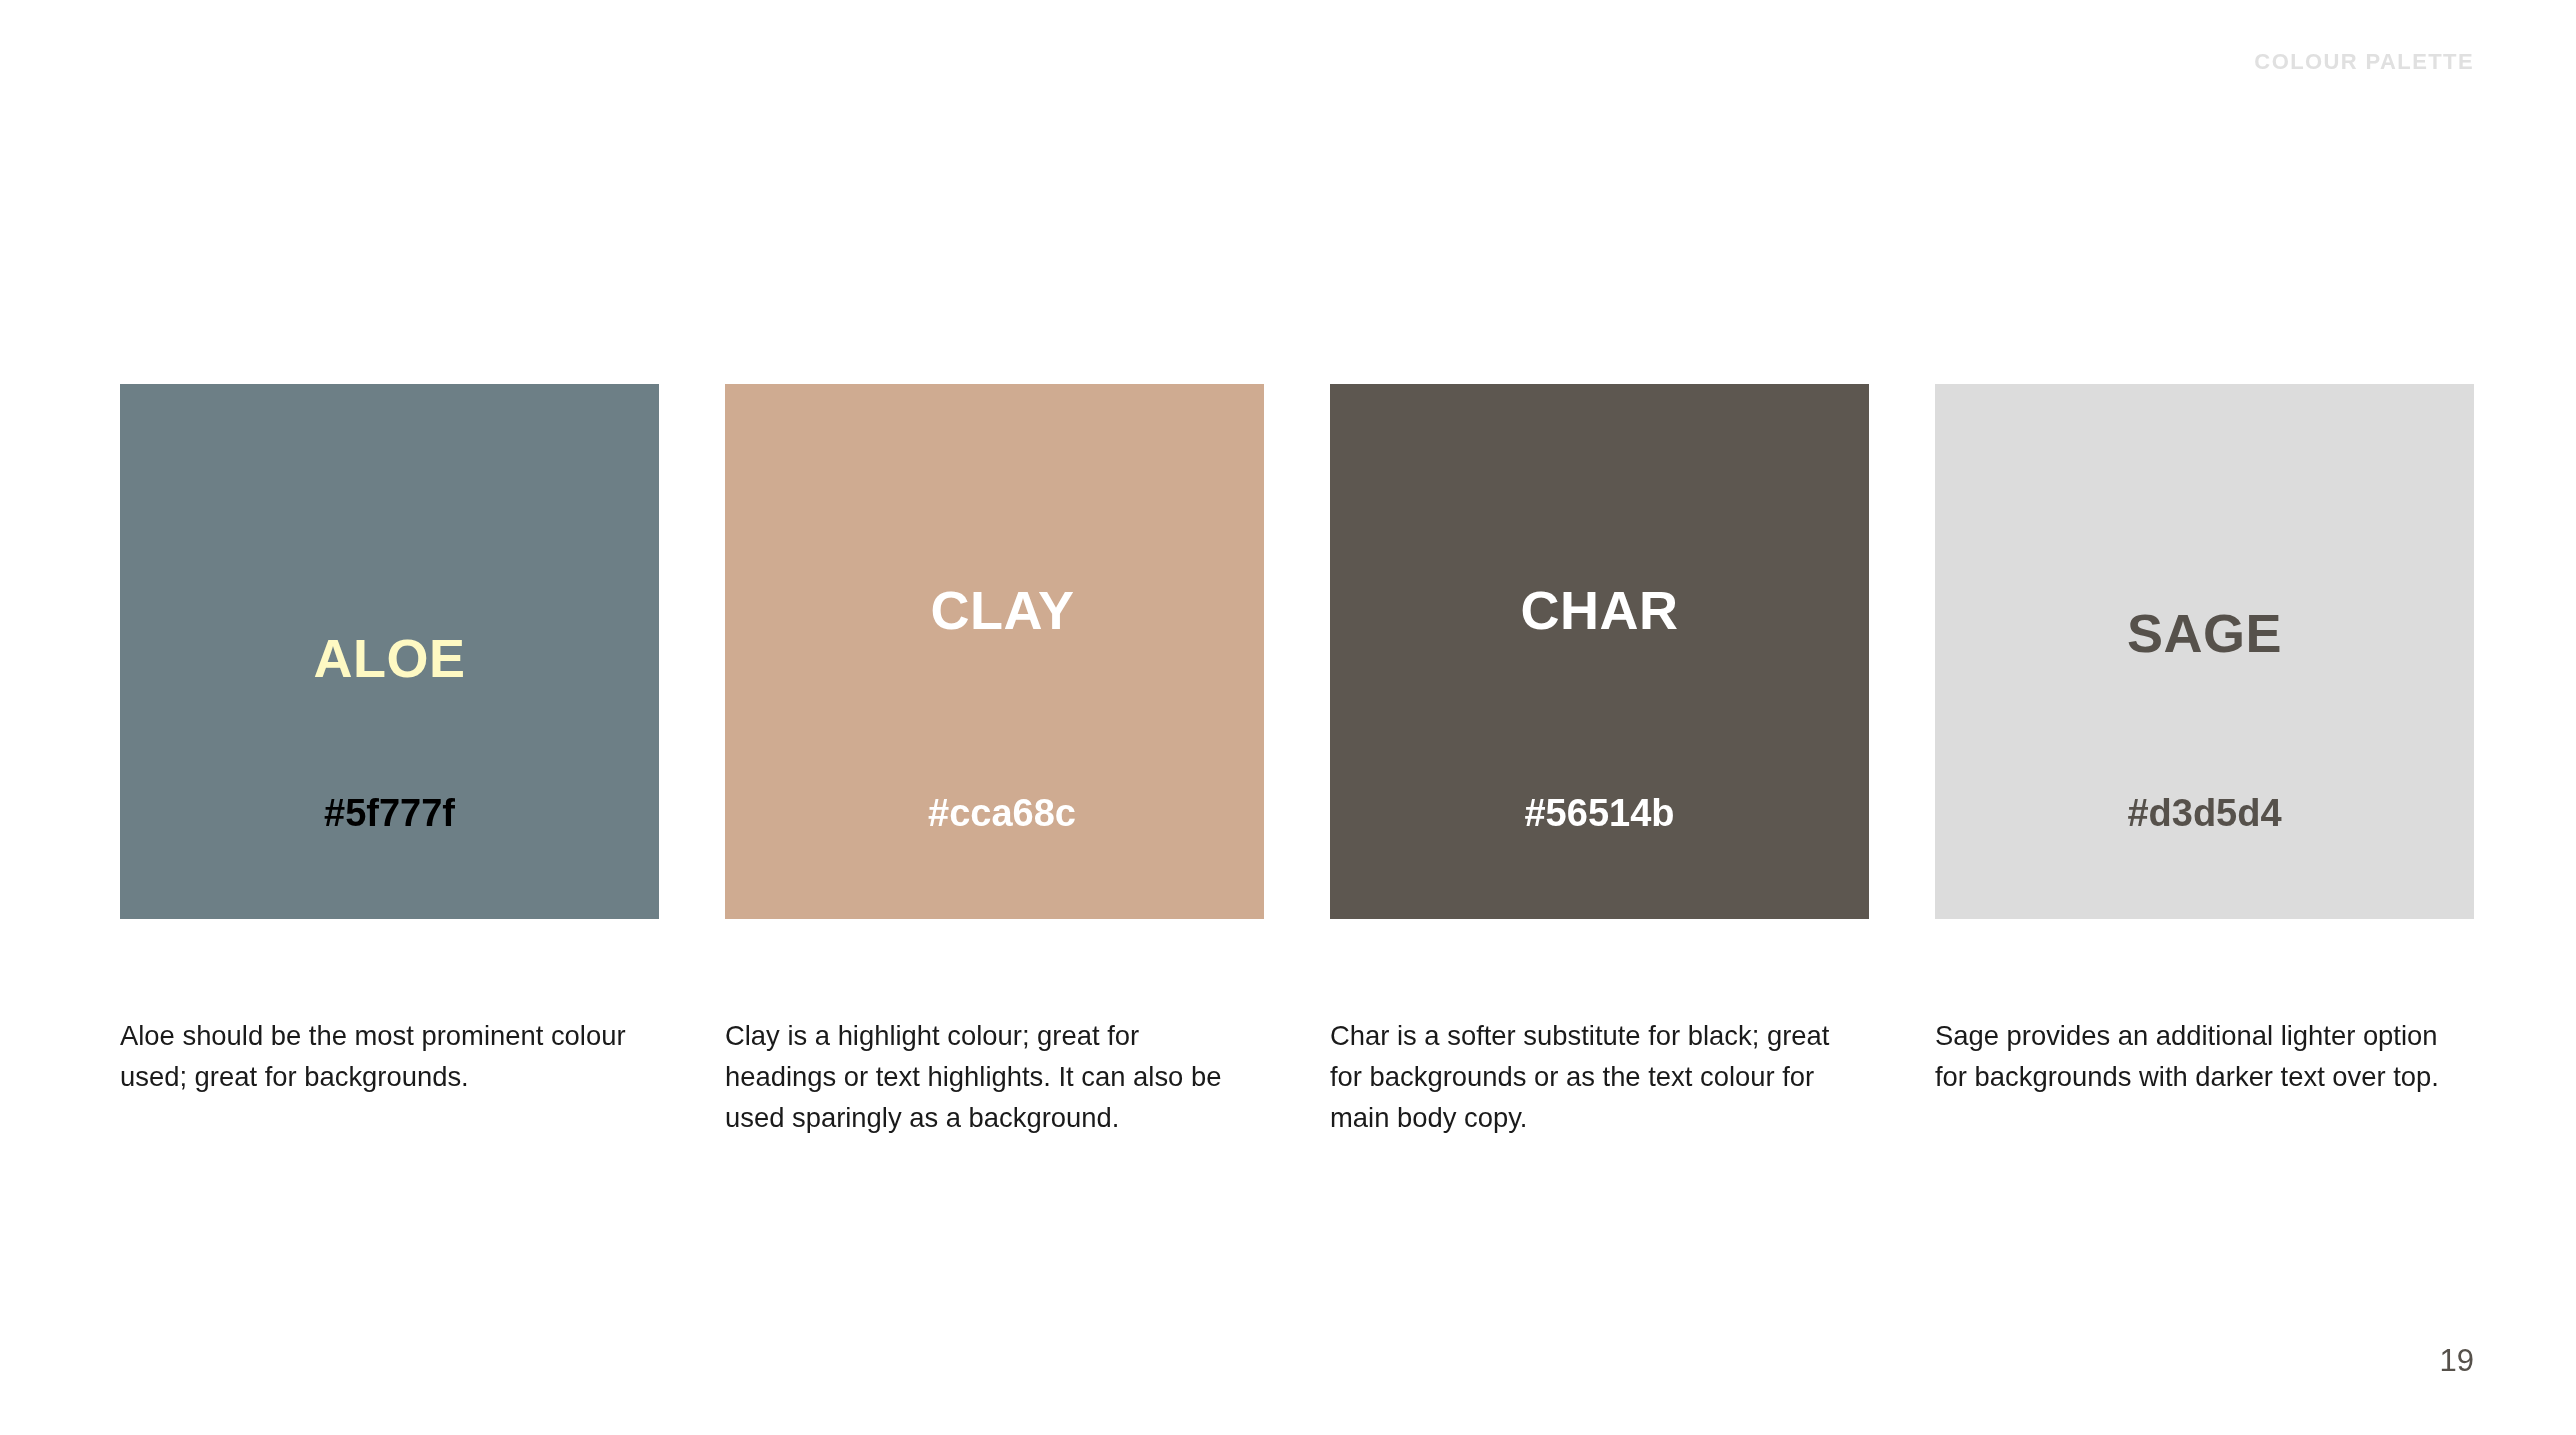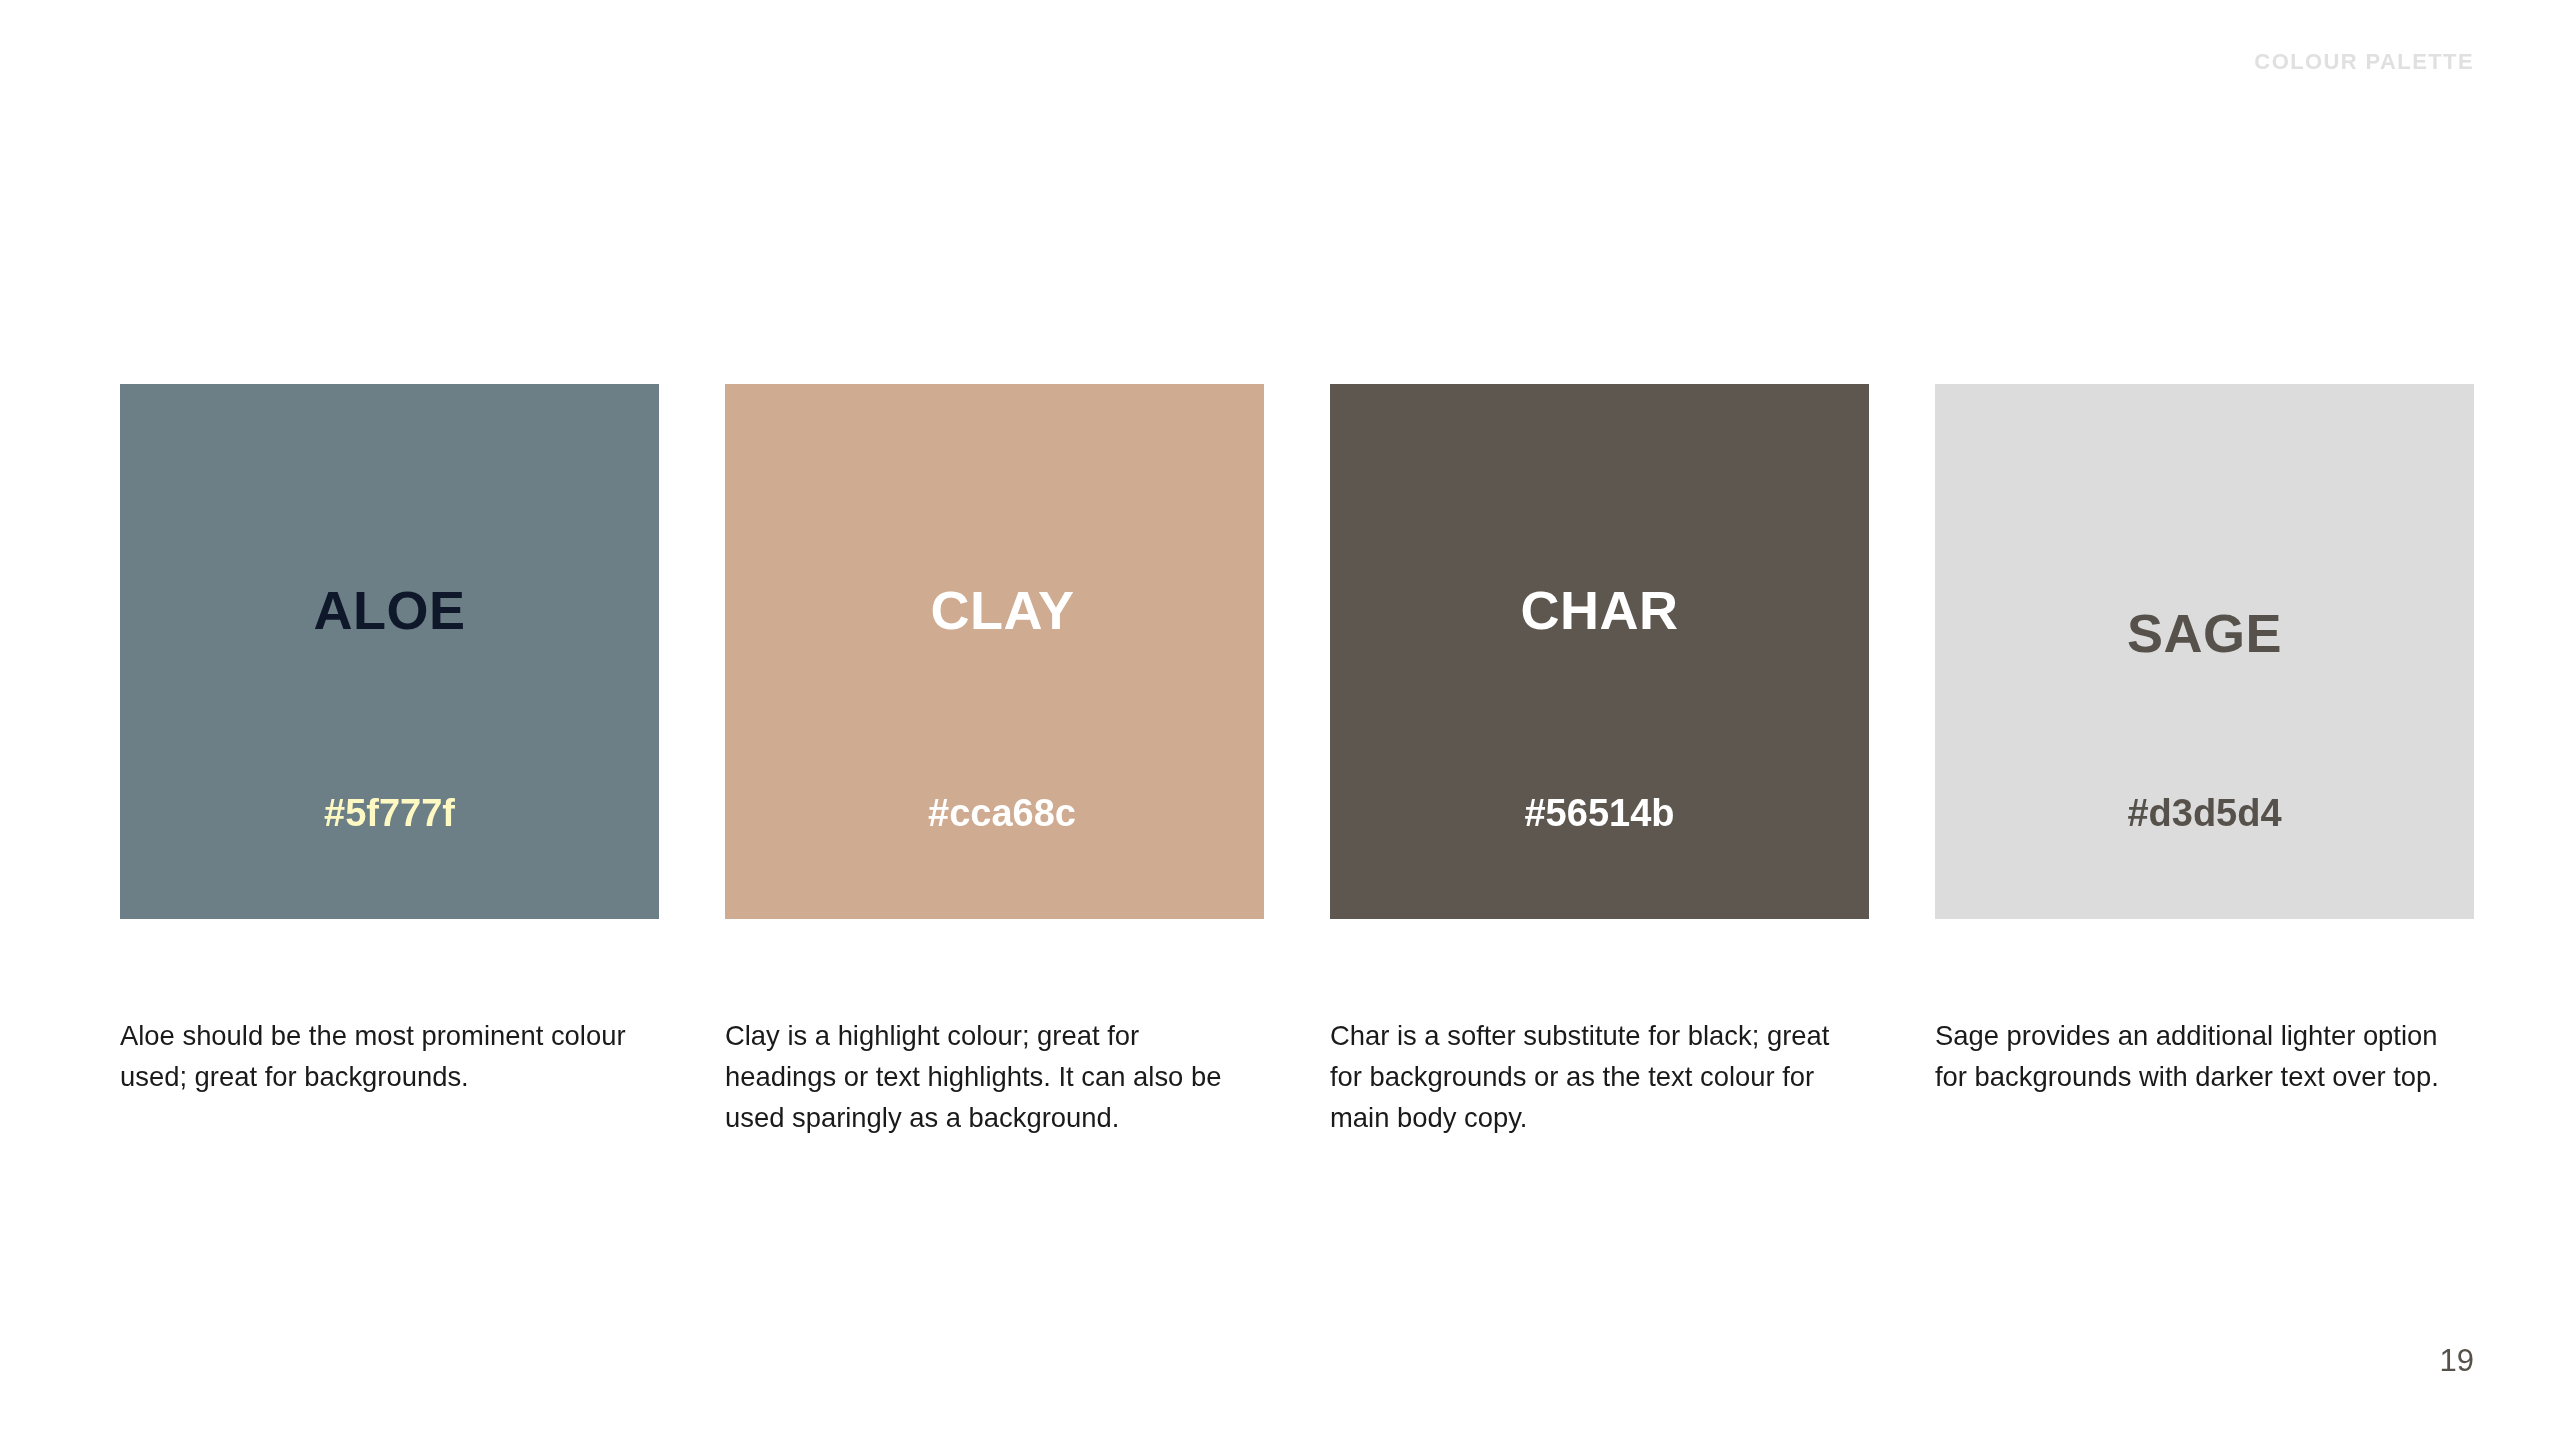--- a/index.html
+++ b/index.html
@@ -107,22 +107,22 @@
 <body>
 
 <div class="slide">
 
   <div class="section-header">COLOUR PALETTE</div>
 
   <div class="palette-row">
 
     <div class="palette-column">
       <div class="swatch" style="background-color: rgb(109, 127, 134);">
-        <div class="swatch-name" style="color: #0f172a;">ALOE</div>
-        <div class="swatch-hex" style="color: #fef9c3;">#5f777f</div>
+        <div class="swatch-name" style="color: #fef9c3; margin-top: 48px;">ALOE</div>
+        <div class="swatch-hex" style="color: #000000;">#5f777f</div>
       </div>
       <div class="swatch-description">Aloe should be the most prominent colour used; great for backgrounds.</div>
     </div>
 
     <div class="palette-column">
       <div class="swatch" style="background-color: rgb(207, 171, 145);">
         <div class="swatch-name" style="color: rgb(255, 255, 255); margin-left: 16px;">CLAY</div>
         <div class="swatch-hex" style="color: rgb(255, 255, 255); padding-left: 15px;">#cca68c</div>
       </div>
       <div class="swatch-description">Clay is a highlight colour; great for headings or text highlights. It can also be used sparingly as a background.</div>

